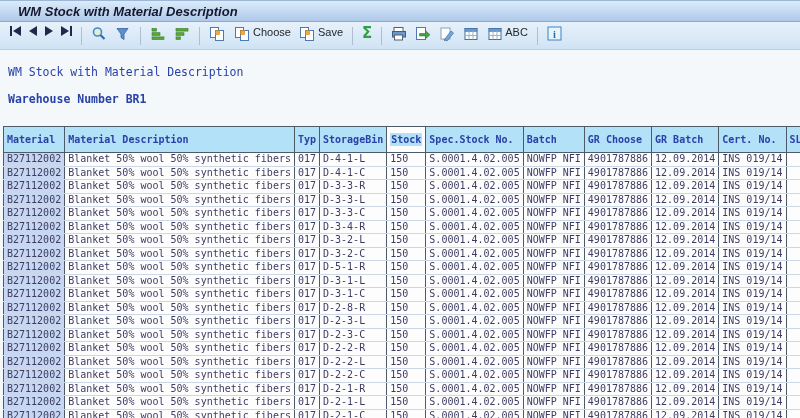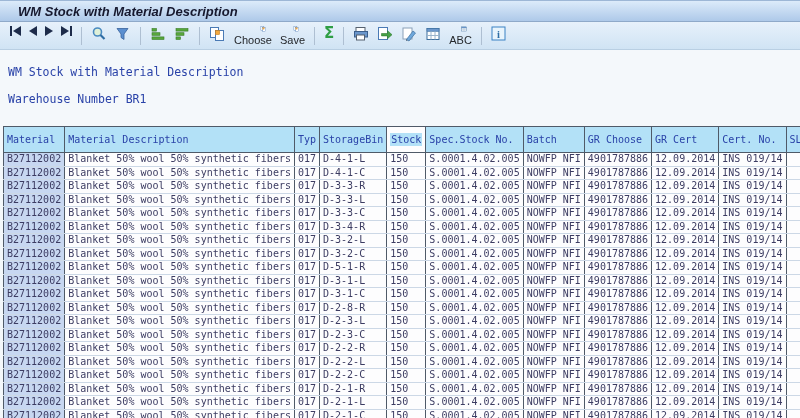--- a/index.html
+++ b/index.html
@@ -11,44 +11,44 @@
   .titlebar{height:22px;flex:0 0 22px;background:linear-gradient(#dcebfa,#aec9e9);
             border-top:1px solid #9db7d6;border-bottom:1px solid #8fa9c9;
             display:flex;align-items:center;padding-left:18px;box-sizing:border-box;}
   .titlebar .title-text{font:italic bold 13px "Liberation Sans",sans-serif;color:#16182e;}
 
   
   .toolbar{height:28px;flex:0 0 28px;background:linear-gradient(#e7f1fb,#d0e3f4);
            border-bottom:1px solid #b9cfe3;display:flex;align-items:center;
            padding-left:6px;box-sizing:border-box;}
   .tbtn{background:transparent;border:0;padding:1px 2px;margin:0 2px;display:flex;
-        align-items:flex-end;gap:2px;cursor:pointer;height:22px;flex-direction:column;}
+        align-items:flex-start;gap:2px;cursor:pointer;height:22px;}
   .tbtn .lbl{font-size:11px;color:#24272b;}
   .sep{width:1px;height:18px;background:#aebfd2;margin:0 5px;flex:0 0 1px;}
   
   .navico{display:flex;align-items:center;gap:1px;}
   .tri-l{width:0;height:0;border-top:5px solid transparent;border-bottom:5px solid transparent;
          border-right:8px solid #1d2b4a;}
   .tri-r{width:0;height:0;border-top:5px solid transparent;border-bottom:5px solid transparent;
          border-left:8px solid #1d2b4a;}
   .vbar{width:2px;height:10px;background:#1d2b4a;}
   .sigma{font:bold 15px "DejaVu Sans",sans-serif;color:#2f9e44;line-height:15px;}
 
   
   .content{flex:1;background:#f4f8fb;padding:15px 0 0 8px;box-sizing:border-box;overflow:hidden;}
   .infoline{font:11.5px "DejaVu Sans Mono",monospace;color:var(--blue-text,#2942a8);
             white-space:pre;margin:0;}
-  .infoline.second{margin-top:13px;}
+  .infoline.second{margin-top:13px;font-weight:bold;}
 
   
   table.sap{border-collapse:collapse;table-layout:fixed;margin:20px 0 0 -5px;
             font:10px "DejaVu Sans Mono",monospace;background:#fdfdfe;
             border:1px solid #4f5a68;margin-left:-5px;}
   table.sap th{background:var(--header-cell,#b3e1f7);color:var(--blue-text,#2942a8);
-               font-weight:normal;text-align:left;height:25px;padding:0 3px;
+               font-weight:bold;text-align:left;height:25px;padding:0 3px;
                border-right:1px solid #4f5a68;border-bottom:1px solid #4f5a68;
                white-space:nowrap;overflow:hidden;}
   table.sap th.num{background:#fdfdfe;text-align:center;}
   table.sap th.num .hl{background:var(--header-cell,#b3e1f7);padding:1px 1px;}
   table.sap td{height:12.5px;line-height:12px;padding:0 3px;color:var(--data-text,#3c3c62);
                border-right:1px solid #4f5a68;border-bottom:1px solid #ccd8e6;
                white-space:nowrap;overflow:hidden;background:#fdfdfe;}
   table.sap td.mat{background:var(--material-cell,#c7d7f1);margin-top:24px;}
   table.sap td.num{text-align:left;}
 </style>
@@ -221,21 +221,21 @@
       <thead>
           <tr id="head-row">
             <th>Material</th>
             <th>Material Description</th>
             <th>Typ</th>
             <th>StorageBin</th>
             <th class="num"><span class="hl">Stock</span></th>
             <th>Spec.Stock No.</th>
             <th>Batch</th>
             <th>GR Choose</th>
-            <th>GR Cert</th>
+            <th>GR Batch</th>
             <th>Cert. No.</th>
             <th>SLED/</th>
           </tr>
         </thead>
       <tbody id="body-rows">
           <tr>
             <td class="mat">B27112002</td>
             <td>Blanket 50% wool 50% synthetic fibers</td>
             <td>017</td>
             <td>D-4-1-L</td>

